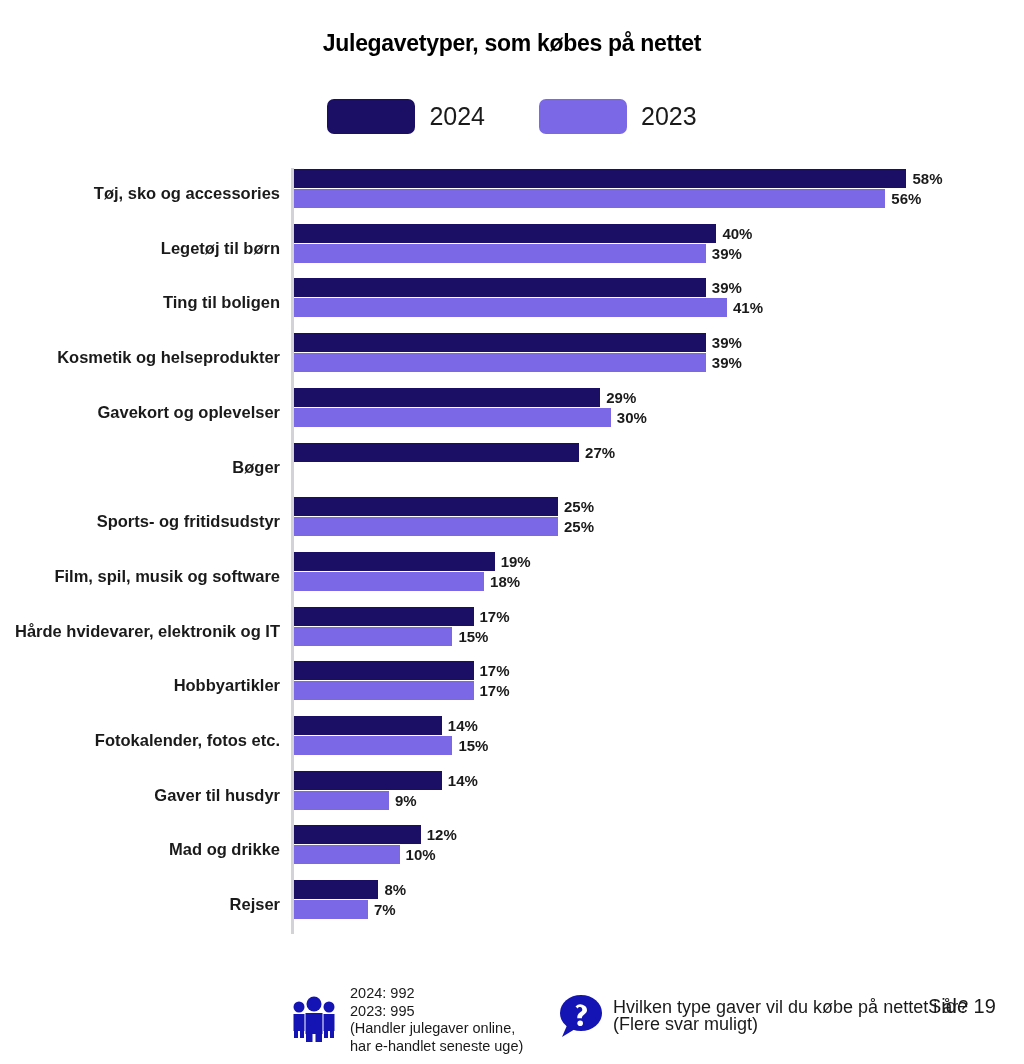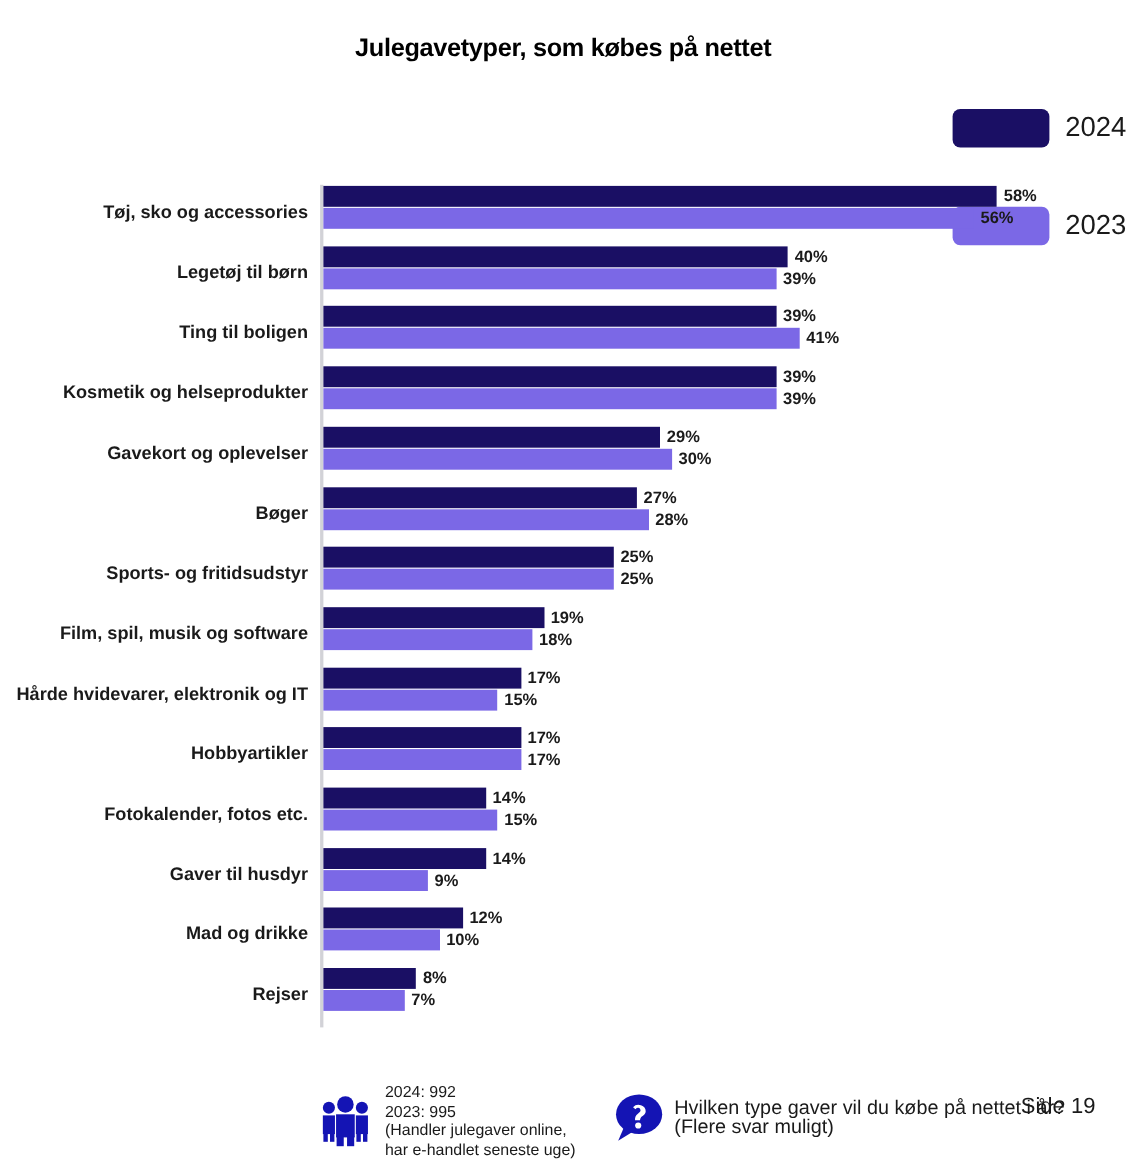--- a/index.html
+++ b/index.html
@@ -33,21 +33,20 @@
   
   #legend {
     position: absolute;
     top: 99px;
     left: 0;
     width: 1024px;
     display: flex;
     justify-content: center;
     align-items: flex-end;
     gap: 54px;
-    flex-direction: column;
   }
   .legend-item {
     display: flex;
     align-items: center;
     gap: 14px;
   }
   .legend-swatch {
     width: 88px;
     height: 35px;
     border-radius: 7px;
@@ -249,24 +248,20 @@
               <span class="bar-value">30%</span>
             </div>
           </div>
         </div>
         <div class="row" style="top: 273.5px;">
           <div class="row-label">Bøger</div>
           <div class="bars">
             <div class="bar-wrap b2024">
               <span class="bar c2024" style="width: 285.12px;"></span>
               <span class="bar-value">27%</span>
-            </div>
-            <div class="bar-wrap b2023">
-              <span class="bar c2023" style="width: 295.68px;"></span>
-              <span class="bar-value">28%</span>
             </div>
           </div>
         </div>
         <div class="row" style="top: 328.2px;">
           <div class="row-label">Sports- og fritidsudstyr</div>
           <div class="bars">
             <div class="bar-wrap b2024">
               <span class="bar c2024" style="width: 264px;"></span>
               <span class="bar-value">25%</span>
             </div>

